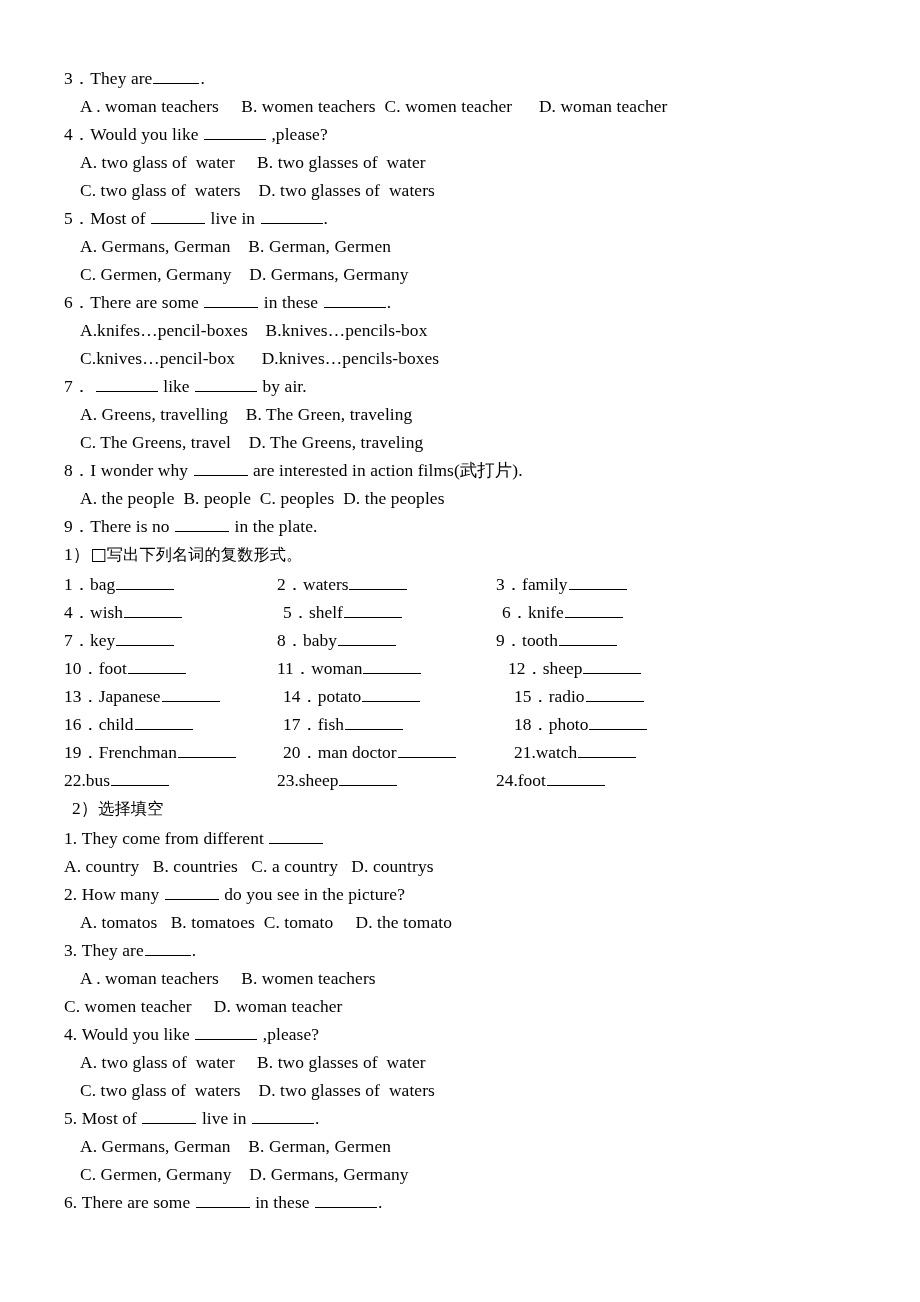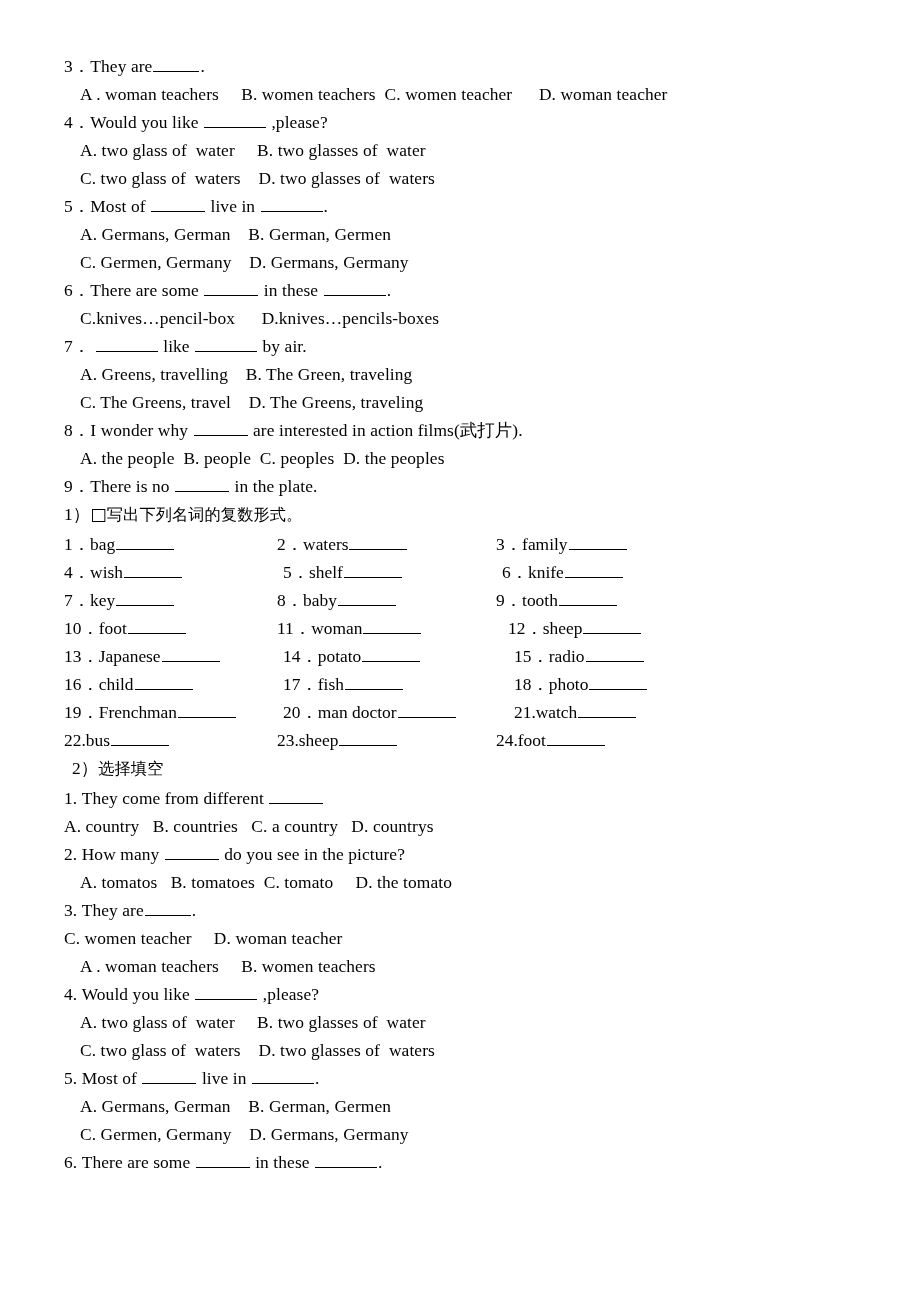--- a/index.html
+++ b/index.html
@@ -15,21 +15,21 @@
   #page {
     position: relative;
     width: 920px;
     height: 1302px;
     background: #ffffff;
     overflow: hidden;
   }
   #sheet {
     position: absolute;
     left: 64px;
-    top: 52px;
+    top: 64px;
     width: 800px;
   }
   .line {
     font-size: 17.4px;
     line-height: 28px;
     white-space: pre;
     color: #000;
     letter-spacing: 0.1px;
   }
   
@@ -86,20 +86,21 @@
 
     <div class="line ind0"><span>4．</span><span>Would you like </span><span class="blank b-l"></span><span> ,please?</span></div>
     <div class="line ind1">A. two glass of  water     B. two glasses of  water</div>
     <div class="line ind1">C. two glass of  waters    D. two glasses of  waters</div>
 
     <div class="line ind0"><span>5．</span><span>Most of </span><span class="blank b-m"></span><span> live in </span><span class="blank b-l"></span><span>.</span></div>
     <div class="line ind1">A. Germans, German    B. German, Germen</div>
     <div class="line ind1">C. Germen, Germany    D. Germans, Germany</div>
 
     <div class="line ind0"><span>6．</span><span>There are some </span><span class="blank b-m"></span><span> in these </span><span class="blank b-l"></span><span>.</span></div>
+    <div class="line ind1">A.knifes…pencil-boxes    B.knives…pencils-box</div>
     <div class="line ind1">C.knives…pencil-box      D.knives…pencils-boxes</div>
 
     <div class="line ind0"><span>7．</span><span> </span><span class="blank b-l"></span><span> like </span><span class="blank b-l"></span><span> by air.</span></div>
     <div class="line ind1">A. Greens, travelling    B. The Green, traveling</div>
     <div class="line ind1">C. The Greens, travel    D. The Greens, traveling</div>
 
     <div class="line ind0"><span>8．</span><span>I wonder why </span><span class="blank b-m"></span><span> are interested in action films(武打片).</span></div>
     <div class="line ind1">A. the people  B. people  C. peoples  D. the peoples</div>
 
     <div class="line ind0"><span>9．</span><span>There is no </span><span class="blank b-m"></span><span> in the plate.</span></div>
@@ -156,22 +157,22 @@
 
     <div class="line ind2"><span>2）</span><span class="cn">选择填空</span></div>
 
     <div class="line ind0"><span>1.</span><span class="spacer">&nbsp;</span><span>They come from different </span><span class="blank b-m"></span></div>
     <div class="line ind0">A. country   B. countries   C. a country   D. countrys</div>
 
     <div class="line ind0"><span>2.</span><span class="spacer">&nbsp;</span><span>How many </span><span class="blank b-m"></span><span> do you see in the picture?</span></div>
     <div class="line ind1">A. tomatos   B. tomatoes  C. tomato     D. the tomato</div>
 
     <div class="line ind0"><span>3.</span><span class="spacer">&nbsp;</span><span>They are</span><span class="blank b-s"></span><span>.</span></div>
+    <div class="line ind1">A . woman teachers     B. women teachers</div>
     <div class="line ind0">C. women teacher     D. woman teacher</div>
-    <div class="line ind1">A . woman teachers     B. women teachers</div>
 
     <div class="line ind0"><span>4.</span><span class="spacer">&nbsp;</span><span>Would you like </span><span class="blank b-l"></span><span> ,please?</span></div>
     <div class="line ind1">A. two glass of  water     B. two glasses of  water</div>
     <div class="line ind1">C. two glass of  waters    D. two glasses of  waters</div>
 
     <div class="line ind0"><span>5.</span><span class="spacer">&nbsp;</span><span>Most of </span><span class="blank b-m"></span><span> live in </span><span class="blank b-l"></span><span>.</span></div>
     <div class="line ind1">A. Germans, German    B. German, Germen</div>
     <div class="line ind1">C. Germen, Germany    D. Germans, Germany</div>
 
     <div class="line ind0"><span>6.</span><span class="spacer">&nbsp;</span><span>There are some </span><span class="blank b-m"></span><span> in these </span><span class="blank b-l"></span><span>.</span></div>

